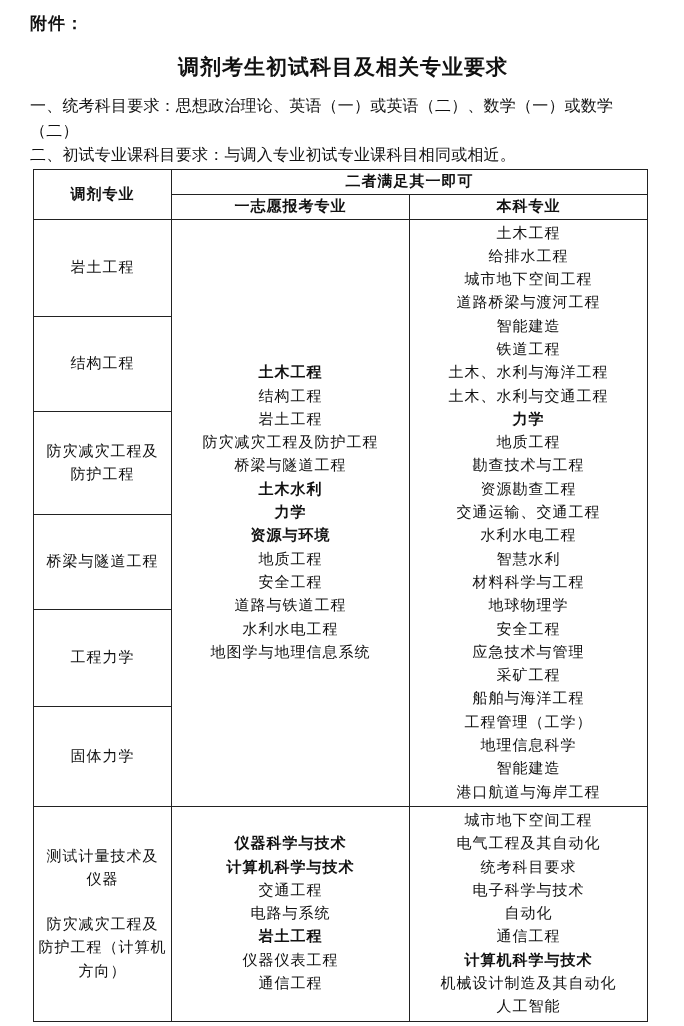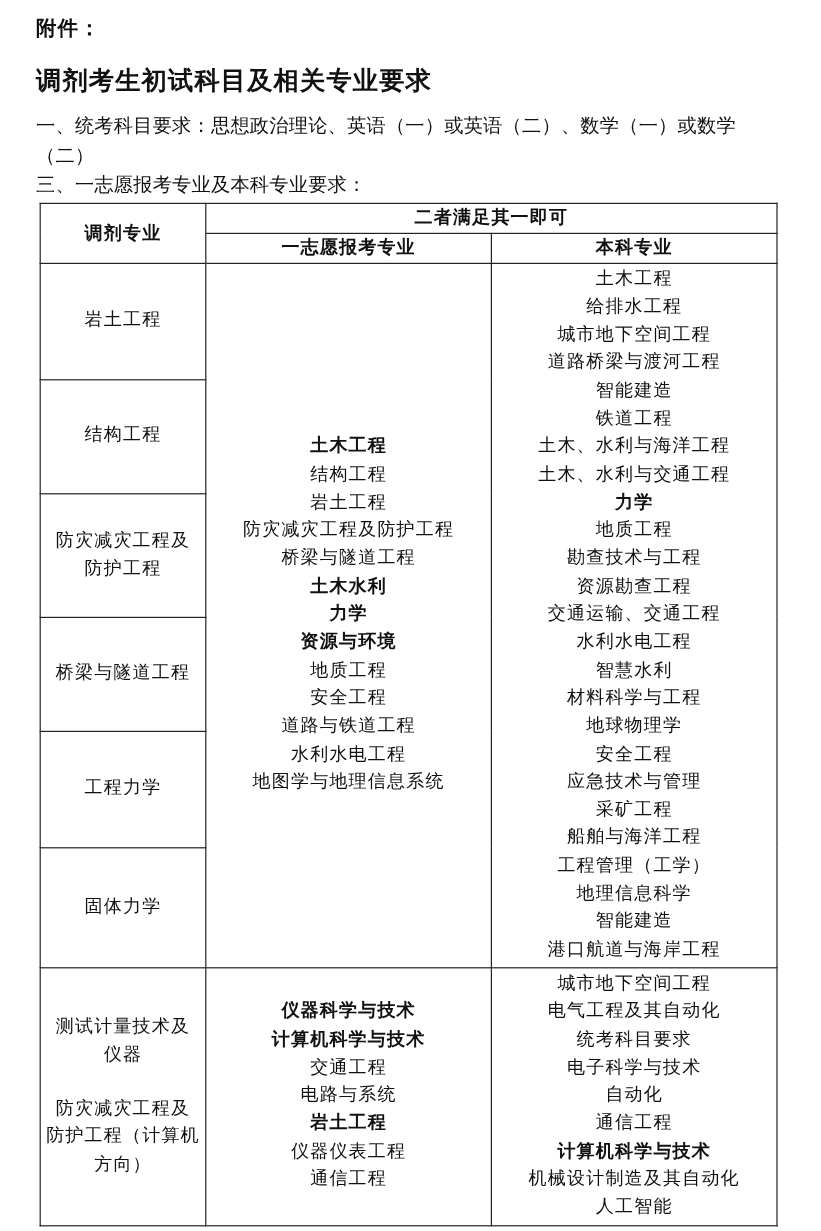--- a/index.html
+++ b/index.html
@@ -17,20 +17,21 @@
     padding: 12px 28px 0 30px;
   }
   .attachment {
     font-size: 17px;
     font-weight: bold;
     letter-spacing: 1px;
     line-height: 24px;
   }
   .doc-title {
     margin-top: 16px;
+    text-align: center;
     font-size: 21px;
     font-weight: bold;
     letter-spacing: 1px;
     line-height: 30px;
   }
   .requirements { margin-top: 12px; }
   .requirements .list-line {
     font-size: 16px;
     font-weight: normal;
     line-height: 24.5px;
@@ -76,21 +77,21 @@
 <body>
 
 <div class="page">
 
   <div class="attachment">附件：</div>
 
   <div class="doc-title">调剂考生初试科目及相关专业要求</div>
 
   <div class="requirements">
       <div class="list-line">一、统考科目要求：思想政治理论、英语（一）或英语（二）、数学（一）或数学（二）</div>
-      <div class="list-line">三、一志愿报考专业及本科专业要求：</div>
+      <div class="list-line">二、初试专业课科目要求：与调入专业初试专业课科目相同或相近。</div>
     </div>
 
   <table class="majors">
     <tbody>
         <tr class="hrow">
       <td class="col1 head" rowspan="2">调剂专业</td>
       <td class="head" colspan="2">二者满足其一即可</td>
     </tr>
     <tr class="hrow">
       <td class="col2 head">一志愿报考专业</td>

